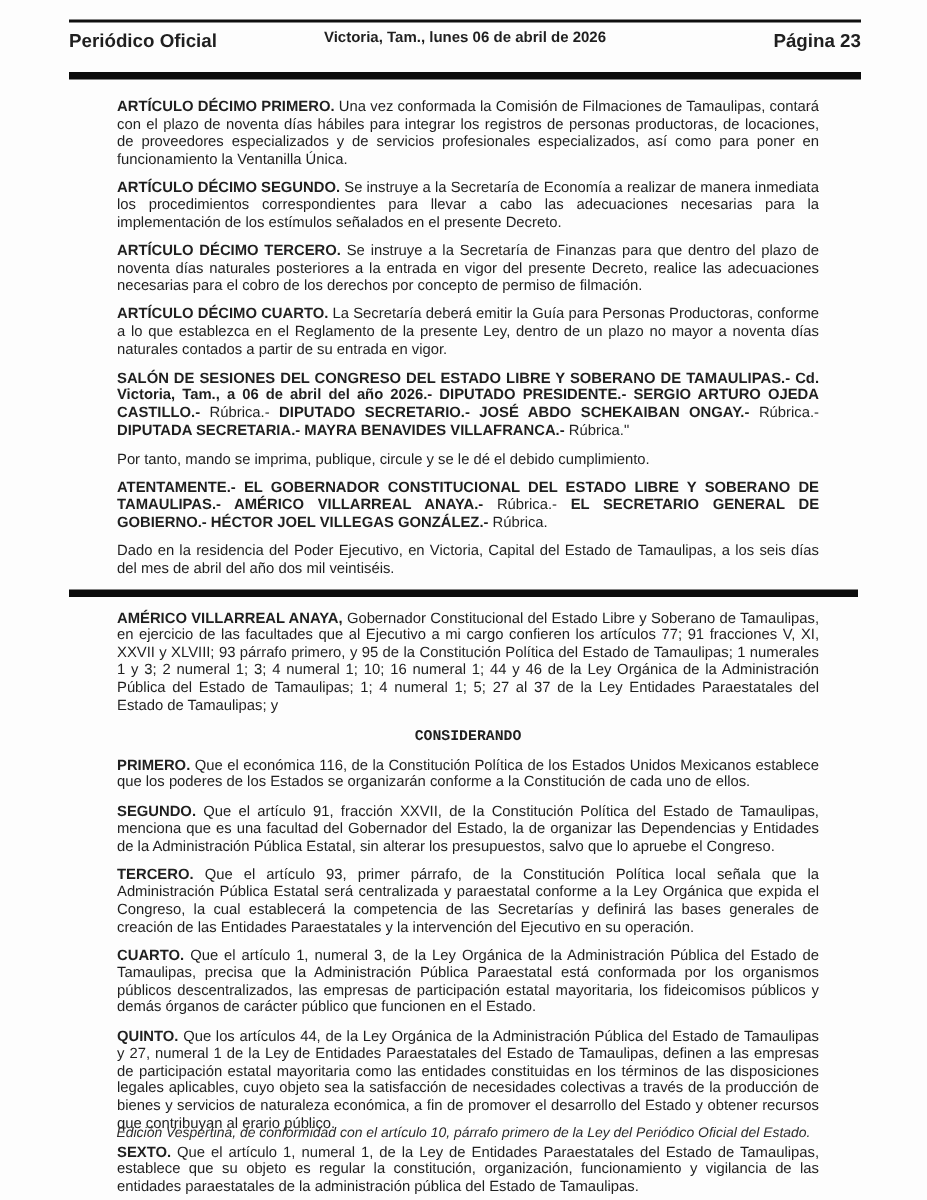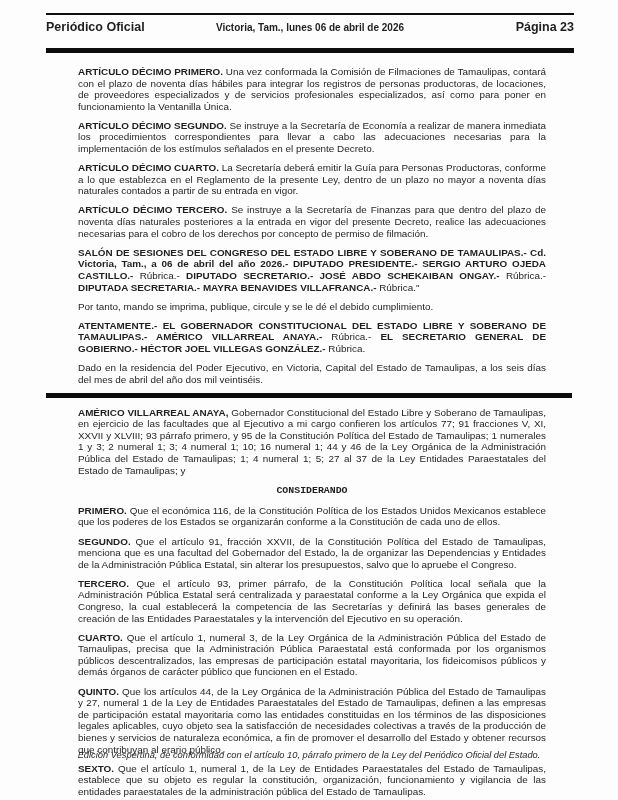--- a/index.html
+++ b/index.html
@@ -2,21 +2,21 @@
 <html><head>
 <meta charset="utf-8">
 <style>
   html,body{margin:0;padding:0;background:#e8e8e8;}
   .page{
     position:relative;width:618px;height:800px;background:#fdfdfd;
     font-family:"Liberation Sans", sans-serif;color:#1f1f1f;overflow:hidden;
     margin:0 auto;box-sizing:border-box;
   }
   .top-rule{position:absolute;left:46px;right:44px;top:13px;height:2px;background:#101010;}
-  .header{position:absolute;left:46px;right:44px;top:20px;display:flex;align-items:flex-end;}
+  .header{position:absolute;left:46px;right:44px;top:20px;display:flex;align-items:flex-start;}
   .h-left{font-weight:bold;font-size:12.5px;width:160px;}
   .h-center{flex:1;text-align:center;line-height:12px;}
   .h-edition{font-size:9px;color:#2a2a2a;}
   .h-date{font-size:10px;font-weight:bold;}
   .h-right{font-weight:bold;font-size:12.5px;width:160px;text-align:right;}
   .thick-rule{position:absolute;left:46px;right:44px;top:48px;height:5px;background:#0c0c0c;}
   .content{position:absolute;left:78px;right:72px;top:66px;}
   .content p{margin:0 0 7.5px 0;font-size:9.9px;line-height:11.6px;text-align:justify;}
   .content p.center{text-align:center;font-family:Liberation Mono, monospace;}
   .content p b{font-weight:bold;margin-top:23px;}
@@ -37,22 +37,22 @@
       <div class="h-date">Victoria, Tam., lunes 06 de abril de 2026</div>
     </div>
     <div class="h-right">Página 23</div>
   </div>
 
   <div class="thick-rule"></div>
 
   <div class="content">
       <p><b>ARTÍCULO DÉCIMO PRIMERO.</b><span> Una vez conformada la Comisión de Filmaciones de Tamaulipas, contará con el plazo de noventa días hábiles para integrar los registros de personas productoras, de locaciones, de proveedores especializados y de servicios profesionales especializados, así como para poner en funcionamiento la Ventanilla Única.</span></p>
       <p><b>ARTÍCULO DÉCIMO SEGUNDO.</b><span> Se instruye a la Secretaría de Economía a realizar de manera inmediata los procedimientos correspondientes para llevar a cabo las adecuaciones necesarias para la implementación de los estímulos señalados en el presente Decreto.</span></p>
+      <p><b>ARTÍCULO DÉCIMO TERCERO.</b><span> Se instruye a la Secretaría de Finanzas para que dentro del plazo de noventa días naturales posteriores a la entrada en vigor del presente Decreto, realice las adecuaciones necesarias para el cobro de los derechos por concepto de permiso de filmación.</span></p>
       <p><b>ARTÍCULO DÉCIMO CUARTO.</b><span> La Secretaría deberá emitir la Guía para Personas Productoras, conforme a lo que establezca en el Reglamento de la presente Ley, dentro de un plazo no mayor a noventa días naturales contados a partir de su entrada en vigor.</span></p>
-      <p><b>ARTÍCULO DÉCIMO TERCERO.</b><span> Se instruye a la Secretaría de Finanzas para que dentro del plazo de noventa días naturales posteriores a la entrada en vigor del presente Decreto, realice las adecuaciones necesarias para el cobro de los derechos por concepto de permiso de filmación.</span></p>
       <p><b>SALÓN DE SESIONES DEL CONGRESO DEL ESTADO LIBRE Y SOBERANO DE TAMAULIPAS.- Cd. Victoria, Tam., a 06 de abril del año 2026.- DIPUTADO PRESIDENTE.- SERGIO ARTURO OJEDA CASTILLO.-</b><span> Rúbrica.- </span><b>DIPUTADO SECRETARIO.- JOSÉ ABDO SCHEKAIBAN ONGAY.-</b><span> Rúbrica.- </span><b>DIPUTADA SECRETARIA.- MAYRA BENAVIDES VILLAFRANCA.-</b><span> Rúbrica."</span></p>
       <p><span>Por tanto, mando se imprima, publique, circule y se le dé el debido cumplimiento.</span></p>
       <p><b>ATENTAMENTE.- EL GOBERNADOR CONSTITUCIONAL DEL ESTADO LIBRE Y SOBERANO DE TAMAULIPAS.- AMÉRICO VILLARREAL ANAYA.-</b><span> Rúbrica.- </span><b>EL SECRETARIO GENERAL DE GOBIERNO.- HÉCTOR JOEL VILLEGAS GONZÁLEZ.-</b><span> Rúbrica.</span></p>
       <p><span>Dado en la residencia del Poder Ejecutivo, en Victoria, Capital del Estado de Tamaulipas, a los seis días del mes de abril del año dos mil veintiséis.</span></p>
       <div class="divider"></div>
       <p><b>AMÉRICO VILLARREAL ANAYA,</b><span> Gobernador Constitucional del Estado Libre y Soberano de Tamaulipas, en ejercicio de las facultades que al Ejecutivo a mi cargo confieren los artículos 77; 91 fracciones V, XI, XXVII y XLVIII; 93 párrafo primero, y 95 de la Constitución Política del Estado de Tamaulipas; 1 numerales 1 y 3; 2 numeral 1; 3; 4 numeral 1; 10; 16 numeral 1; 44 y 46 de la Ley Orgánica de la Administración Pública del Estado de Tamaulipas; 1; 4 numeral 1; 5; 27 al 37 de la Ley Entidades Paraestatales del Estado de Tamaulipas; y</span></p>
       <p class="center sec-heading"><b>CONSIDERANDO</b></p>
       <p><b>PRIMERO.</b><span> Que el económica 116, de la Constitución Política de los Estados Unidos Mexicanos establece que los poderes de los Estados se organizarán conforme a la Constitución de cada uno de ellos.</span></p>
       <p><b>SEGUNDO.</b><span> Que el artículo 91, fracción XXVII, de la Constitución Política del Estado de Tamaulipas, menciona que es una facultad del Gobernador del Estado, la de organizar las Dependencias y Entidades de la Administración Pública Estatal, sin alterar los presupuestos, salvo que lo apruebe el Congreso.</span></p>
       <p><b>TERCERO.</b><span> Que el artículo 93, primer párrafo, de la Constitución Política local señala que la Administración Pública Estatal será centralizada y paraestatal conforme a la Ley Orgánica que expida el Congreso, la cual establecerá la competencia de las Secretarías y definirá las bases generales de creación de las Entidades Paraestatales y la intervención del Ejecutivo en su operación.</span></p>

